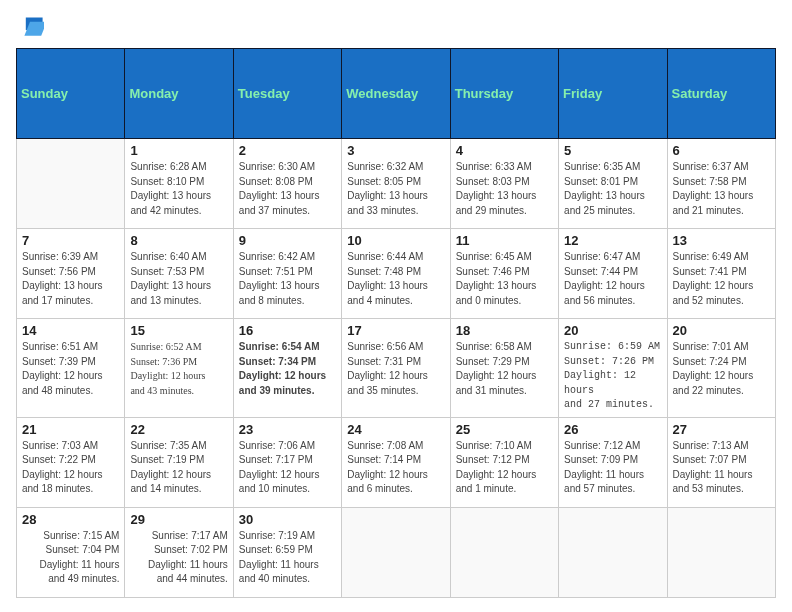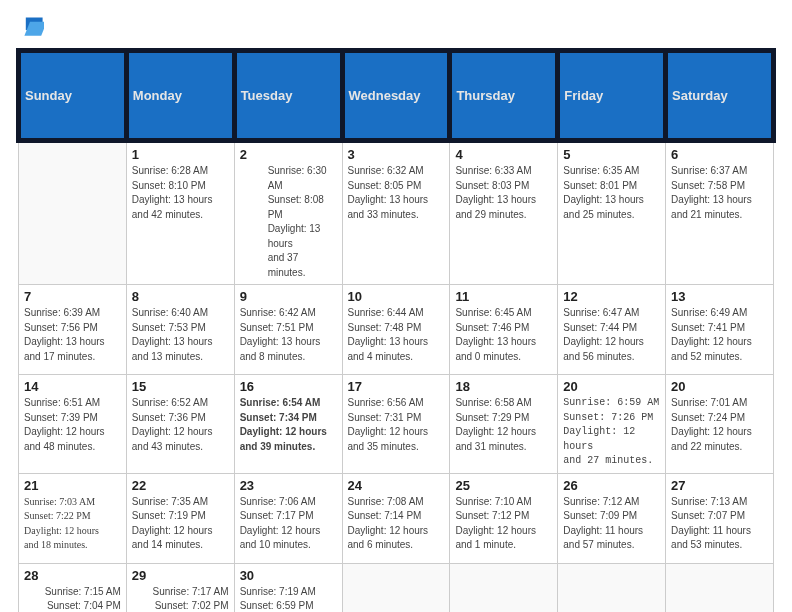--- a/index.html
+++ b/index.html
@@ -31,25 +31,25 @@
     .month-title { font-size: 36px; color: #333; font-weight: normal; }
     .subtitle { font-size: 14px; color: #555; }
     .calendar {
       width: 100%;
       border-collapse: collapse;
       margin-top: 8px;
       border: 1px solid #ccc;
     }
     .calendar th {
       background: #1a6fc4;
-      color: #e5e5e5;
+      color: #86efac;
       font-size: 13px;
       padding: 6px 4px;
       text-align: left;
-      border: 5px solid #0f172a;
+      border: 1px solid #0f172a;
     }
     .calendar td {
       vertical-align: top;
       border: 1px solid #ccc;
       padding: 4px 5px;
       width: 108px;
       min-height: 90px;
       font-size: 10px;
       color: #333;
     }
@@ -104,21 +104,21 @@
         <td class="empty-cell"></td>
         <td>
           <span class="day-num">1</span>
           <div class="day-info" style="white-space: pre-line;">Sunrise: 6:28 AM
 Sunset: 8:10 PM
 Daylight: 13 hours
 and 42 minutes.</div>
         </td>
         <td>
           <span class="day-num">2</span>
-          <div class="day-info" style="white-space: pre-line; margin-left: 28px;">Sunrise: 6:30 AM
+          <div class="day-info" style="white-space: pre-line;">Sunrise: 6:30 AM
 Sunset: 8:08 PM
 Daylight: 13 hours
 and 37 minutes.</div>
         </td>
         <td>
           <span class="day-num">3</span>
           <div class="day-info" style="white-space: pre-line;">Sunrise: 6:32 AM
 Sunset: 8:05 PM
 Daylight: 13 hours
 and 33 minutes.</div>
@@ -199,21 +199,21 @@
       <tr>
         <td>
           <span class="day-num">14</span>
           <div class="day-info" style="white-space: pre-line;">Sunrise: 6:51 AM
 Sunset: 7:39 PM
 Daylight: 12 hours
 and 48 minutes.</div>
         </td>
         <td>
           <span class="day-num">15</span>
-          <div class="day-info" style="white-space: pre-line;">Sunrise: 6:52 AM
+          <div class="day-info" style="white-space: pre-line; font-family: Liberation Serif, serif;">Sunrise: 6:52 AM
 Sunset: 7:36 PM
 Daylight: 12 hours
 and 43 minutes.</div>
         </td>
         <td>
           <span class="day-num">16</span>
           <div class="day-info" style="white-space: pre-line; font-weight: bold;">Sunrise: 6:54 AM
 Sunset: 7:34 PM
 Daylight: 12 hours
 and 39 minutes.</div>
@@ -243,21 +243,21 @@
           <span class="day-num">20</span>
           <div class="day-info" style="white-space: pre-line;">Sunrise: 7:01 AM
 Sunset: 7:24 PM
 Daylight: 12 hours
 and 22 minutes.</div>
         </td>
       </tr>
       <tr>
         <td>
           <span class="day-num">21</span>
-          <div class="day-info" style="white-space: pre-line; font-family: Liberation Serif, serif;">Sunrise: 7:03 AM
+          <div class="day-info" style="white-space: pre-line;">Sunrise: 7:03 AM
 Sunset: 7:22 PM
 Daylight: 12 hours
 and 18 minutes.</div>
         </td>
         <td>
           <span class="day-num">22</span>
           <div class="day-info" style="white-space: pre-line;">Sunrise: 7:35 AM
 Sunset: 7:19 PM
 Daylight: 12 hours
 and 14 minutes.</div>

